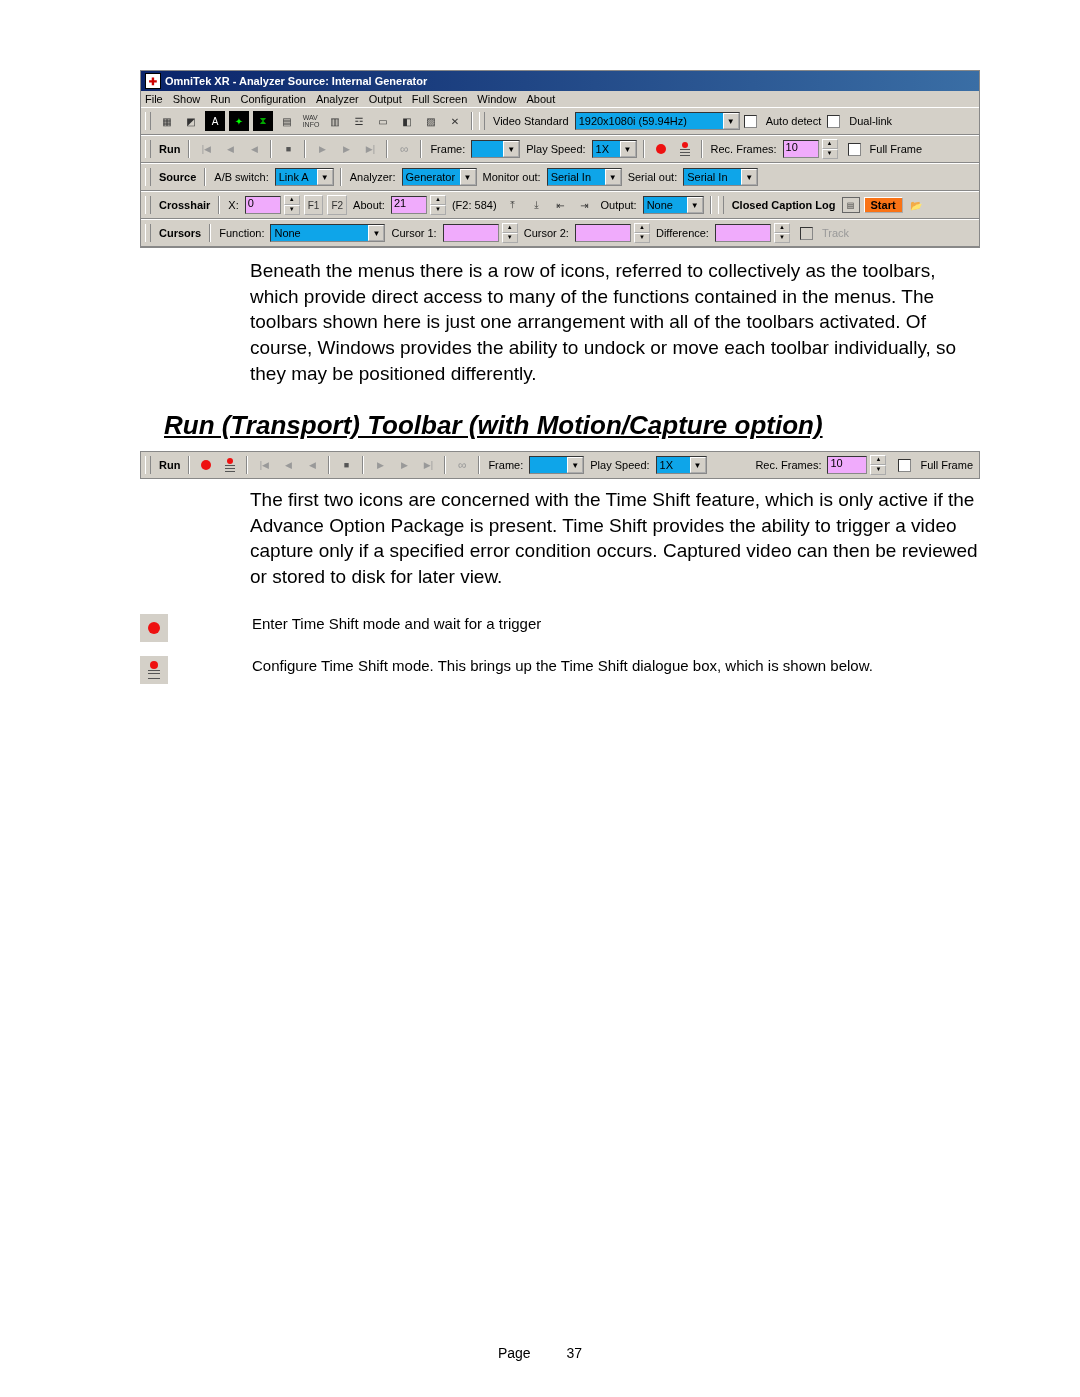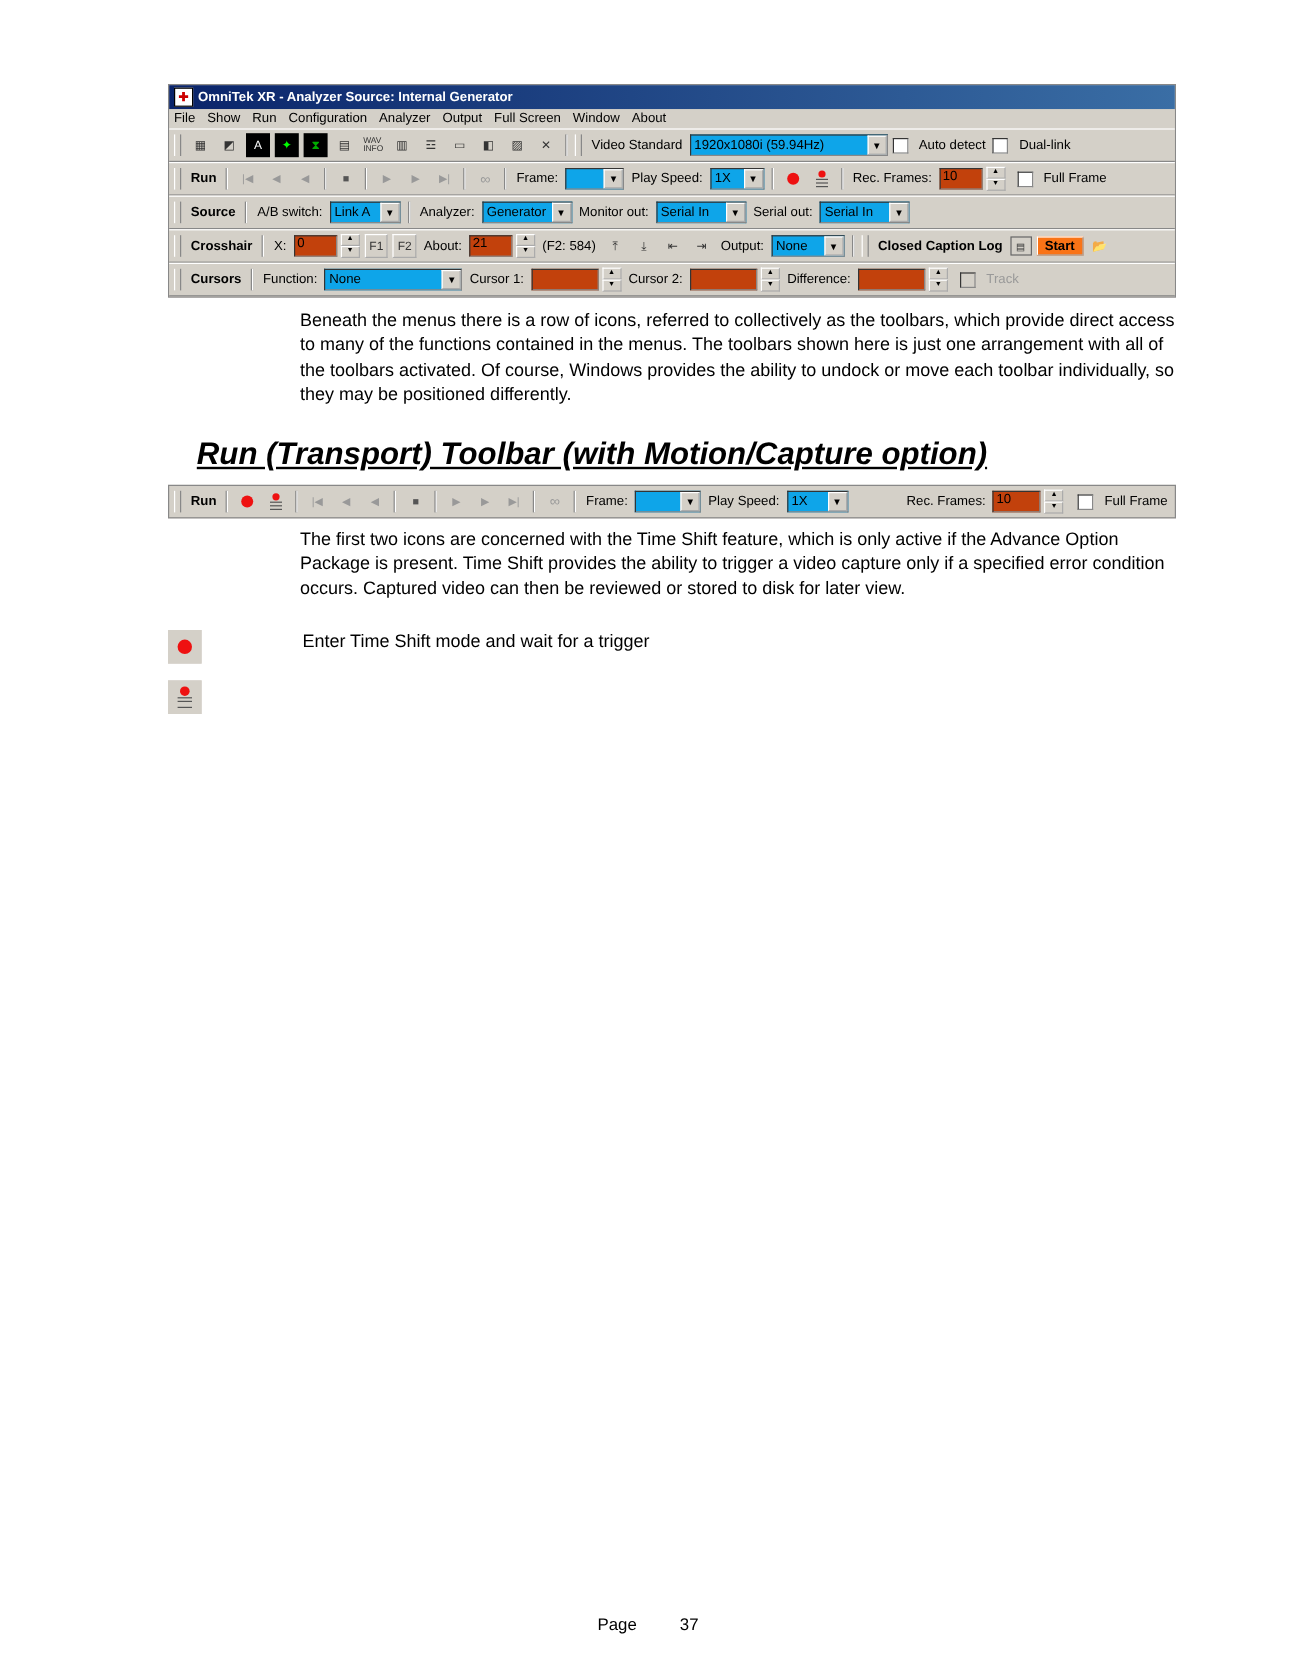--- a/index.html
+++ b/index.html
@@ -82,39 +82,39 @@
   .combo {
     display:inline-flex;align-items:center;
     background:#0ea5e9;border:1px inset #888;height:16px;
     font-size:11px;padding:0 0 0 3px;
   }
   .combo .arrow{
     width:14px;height:14px;background:#d4d0c8;border:1px outset #fff;
     display:inline-flex;align-items:center;justify-content:center;font-size:8px;margin-left:2px;
   }
   .field{
-    background:#c2410c;border:1px inset #888;height:16px;font-size:11px;padding:0 2px;display:inline-block;
+    background:#f0abfc;border:1px inset #888;height:16px;font-size:11px;padding:0 2px;display:inline-block;
   }
   .spin{
     display:inline-flex;flex-direction:column;margin-left:-1px;
   }
   .spin div{width:14px;height:8px;background:#d4d0c8;border:1px outset #fff;font-size:6px;line-height:6px;text-align:center;}
   .check{width:11px;height:11px;border:1px inset #888;background:#fff;display:inline-block;vertical-align:middle;margin-right:3px;}
   .red-dot{width:10px;height:10px;background:#e11;border-radius:50%;display:inline-block;}
   .stack-icon{display:inline-flex;flex-direction:column;align-items:center;}
   .stack-icon .rd{width:6px;height:6px;background:#e11;border-radius:50%;}
   .stack-icon .lines{width:10px;height:5px;border-top:1px solid #555;border-bottom:1px solid #555;position:relative;margin-top:1px;}
   .stack-icon .lines:before{content:"";position:absolute;top:2px;left:0;right:0;border-top:1px solid #555;}
   .yellow-btn{background:#f97316;border:1px outset #fff;padding:1px 6px;font-weight:bold;}
   .folder-icon{color:#b8860b;}
   .ccicon{width:16px;height:14px;border:1px solid #666;display:inline-flex;align-items:center;justify-content:center;font-size:8px;}
 
   .body-text {
     margin-left: 110px;
-    font-size: 15px;
+    font-size: 19px;
     line-height: 1.35;
     margin-top: 8px;
     margin-bottom: 24px;
   }
   h2.section {
     font-style: italic;
     font-weight: bold;
     font-size: 26px;
     margin: 14px 0 10px 24px;
     text-decoration: underline;
@@ -408,19 +408,20 @@
     <div class="icon-desc">Enter Time Shift mode and wait for a trigger</div>
   </div>
 
   <div class="icon-row">
     <div class="icon-cell">
         <span class="stack-icon">
           <span class="rd" style="width:8px;height:8px"></span>
           <span class="lines" style="width:12px;height:7px"></span>
         </span>
       </div>
+    <div class="icon-desc">Configure Time Shift mode.  This brings up the Time Shift dialogue box, which is shown below.</div>
   </div>
 
   <div class="page-footer">
     <span>Page</span>
     <span>37</span>
   </div>
 </div>
 
 </body></html>

